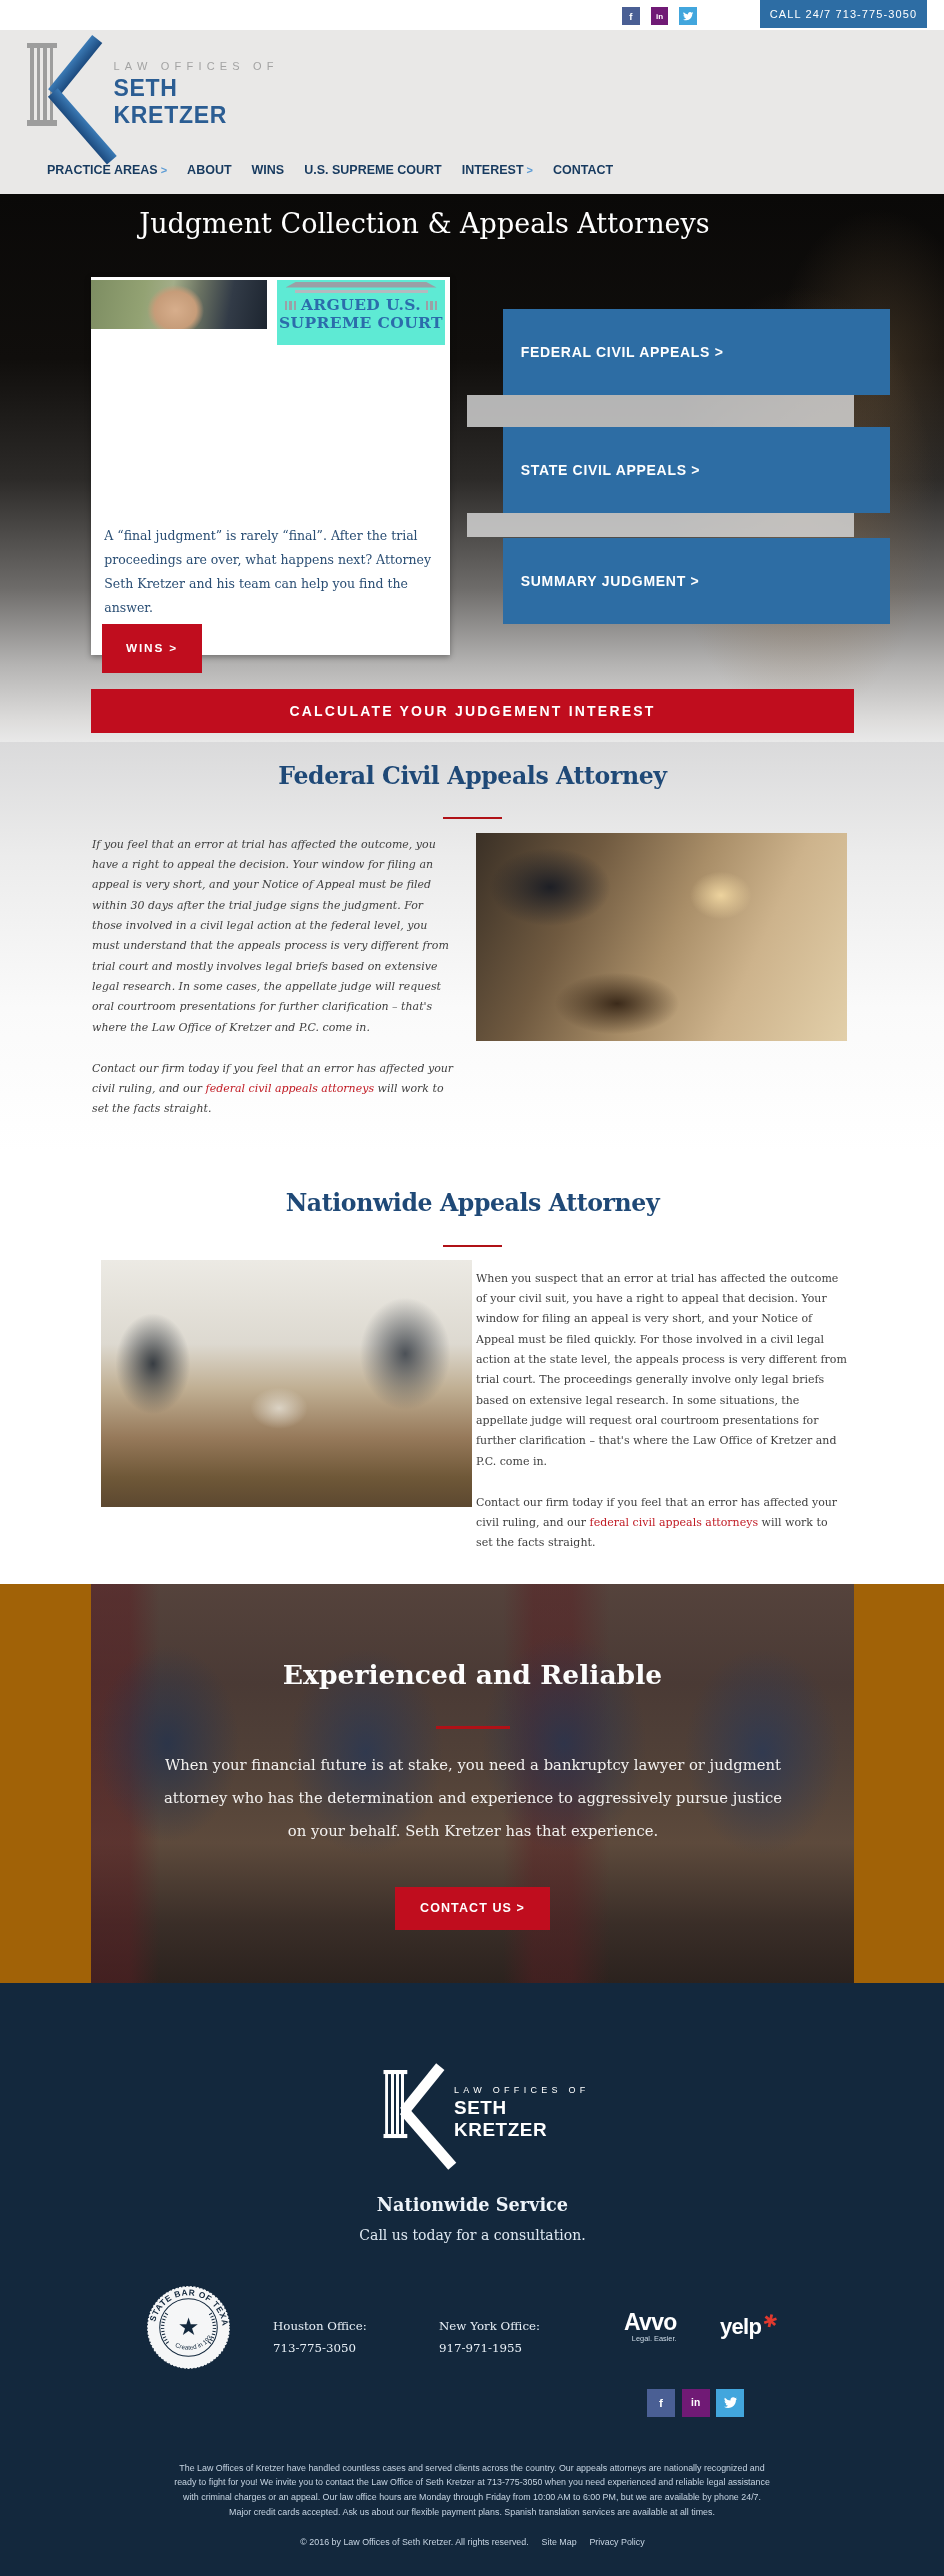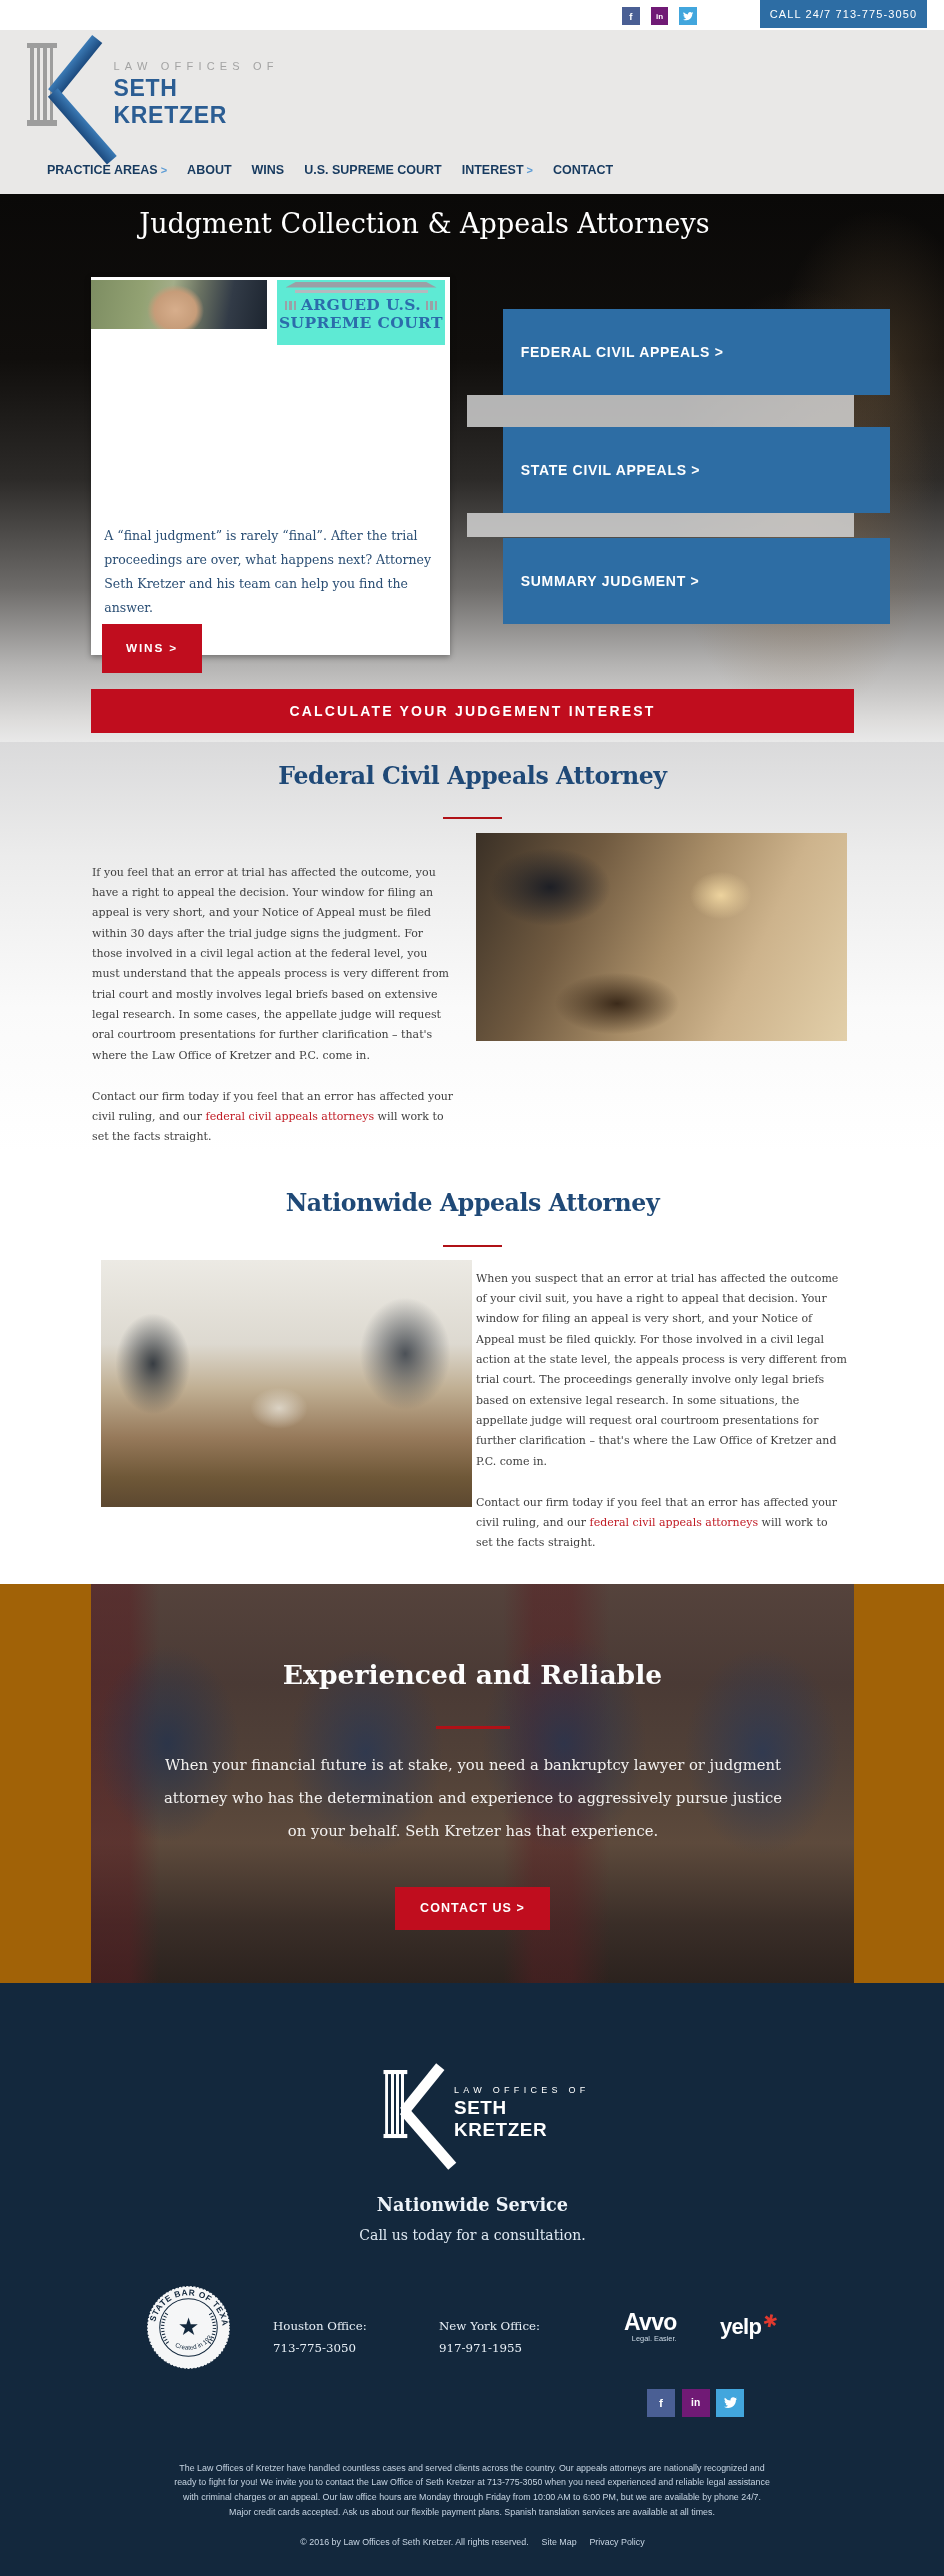--- a/index.html
+++ b/index.html
@@ -83,21 +83,21 @@
   .federal { position:relative; height:410px;
       background:linear-gradient(180deg,#dadadb 0%, #ececec 28%, #fafafa 65%, #ffffff 100%); }
   .sec-title { position:absolute; left:0; width:945px; text-align:center;
       font-family:"DejaVu Serif", serif; font-weight:bold; font-size:23.6px; color:#1f4977; letter-spacing:-0.4px; }
   .red-rule { position:absolute; left:443px; width:59px; height:2.2px; background:#b01117; }
   .body-copy { font-family:"DejaVu Serif", serif; font-size:11px; line-height:1.85; color:#404040; }
   .body-copy p + p { margin-top:20.7px; }
   .red-link { color:#c01a23; cursor:pointer; }
   .federal .sec-title { top:20.7px; }
   .federal .red-rule { top:75px; }
-  .federal .body-copy { position:absolute; left:92px; top:121px; width:363px; }
+  .federal .body-copy { position:absolute; left:92px; top:93px; width:363px;font-style:italic; }
   .fed-photo { position:absolute; left:476px; top:91px; width:371px; height:208px;
       background:
         radial-gradient(44px 34px at 66% 30%, rgba(240,214,160,0.95), rgba(240,214,160,0) 70%),
         radial-gradient(81px 52px at 20% 26%, rgba(25,28,36,0.95), rgba(25,28,36,0) 75%),
         radial-gradient(89px 44px at 38% 82%, rgba(48,32,18,0.9), rgba(48,32,18,0) 70%),
         linear-gradient(115deg, #3a3026 0%, #705a40 28%, #a98e68 52%, #cdb38c 72%, #e2cfa9 100%); }
 
   
   .nationwide { position:relative; height:432px; background:#ffffff; }
   .nationwide .sec-title { top:37px; }

